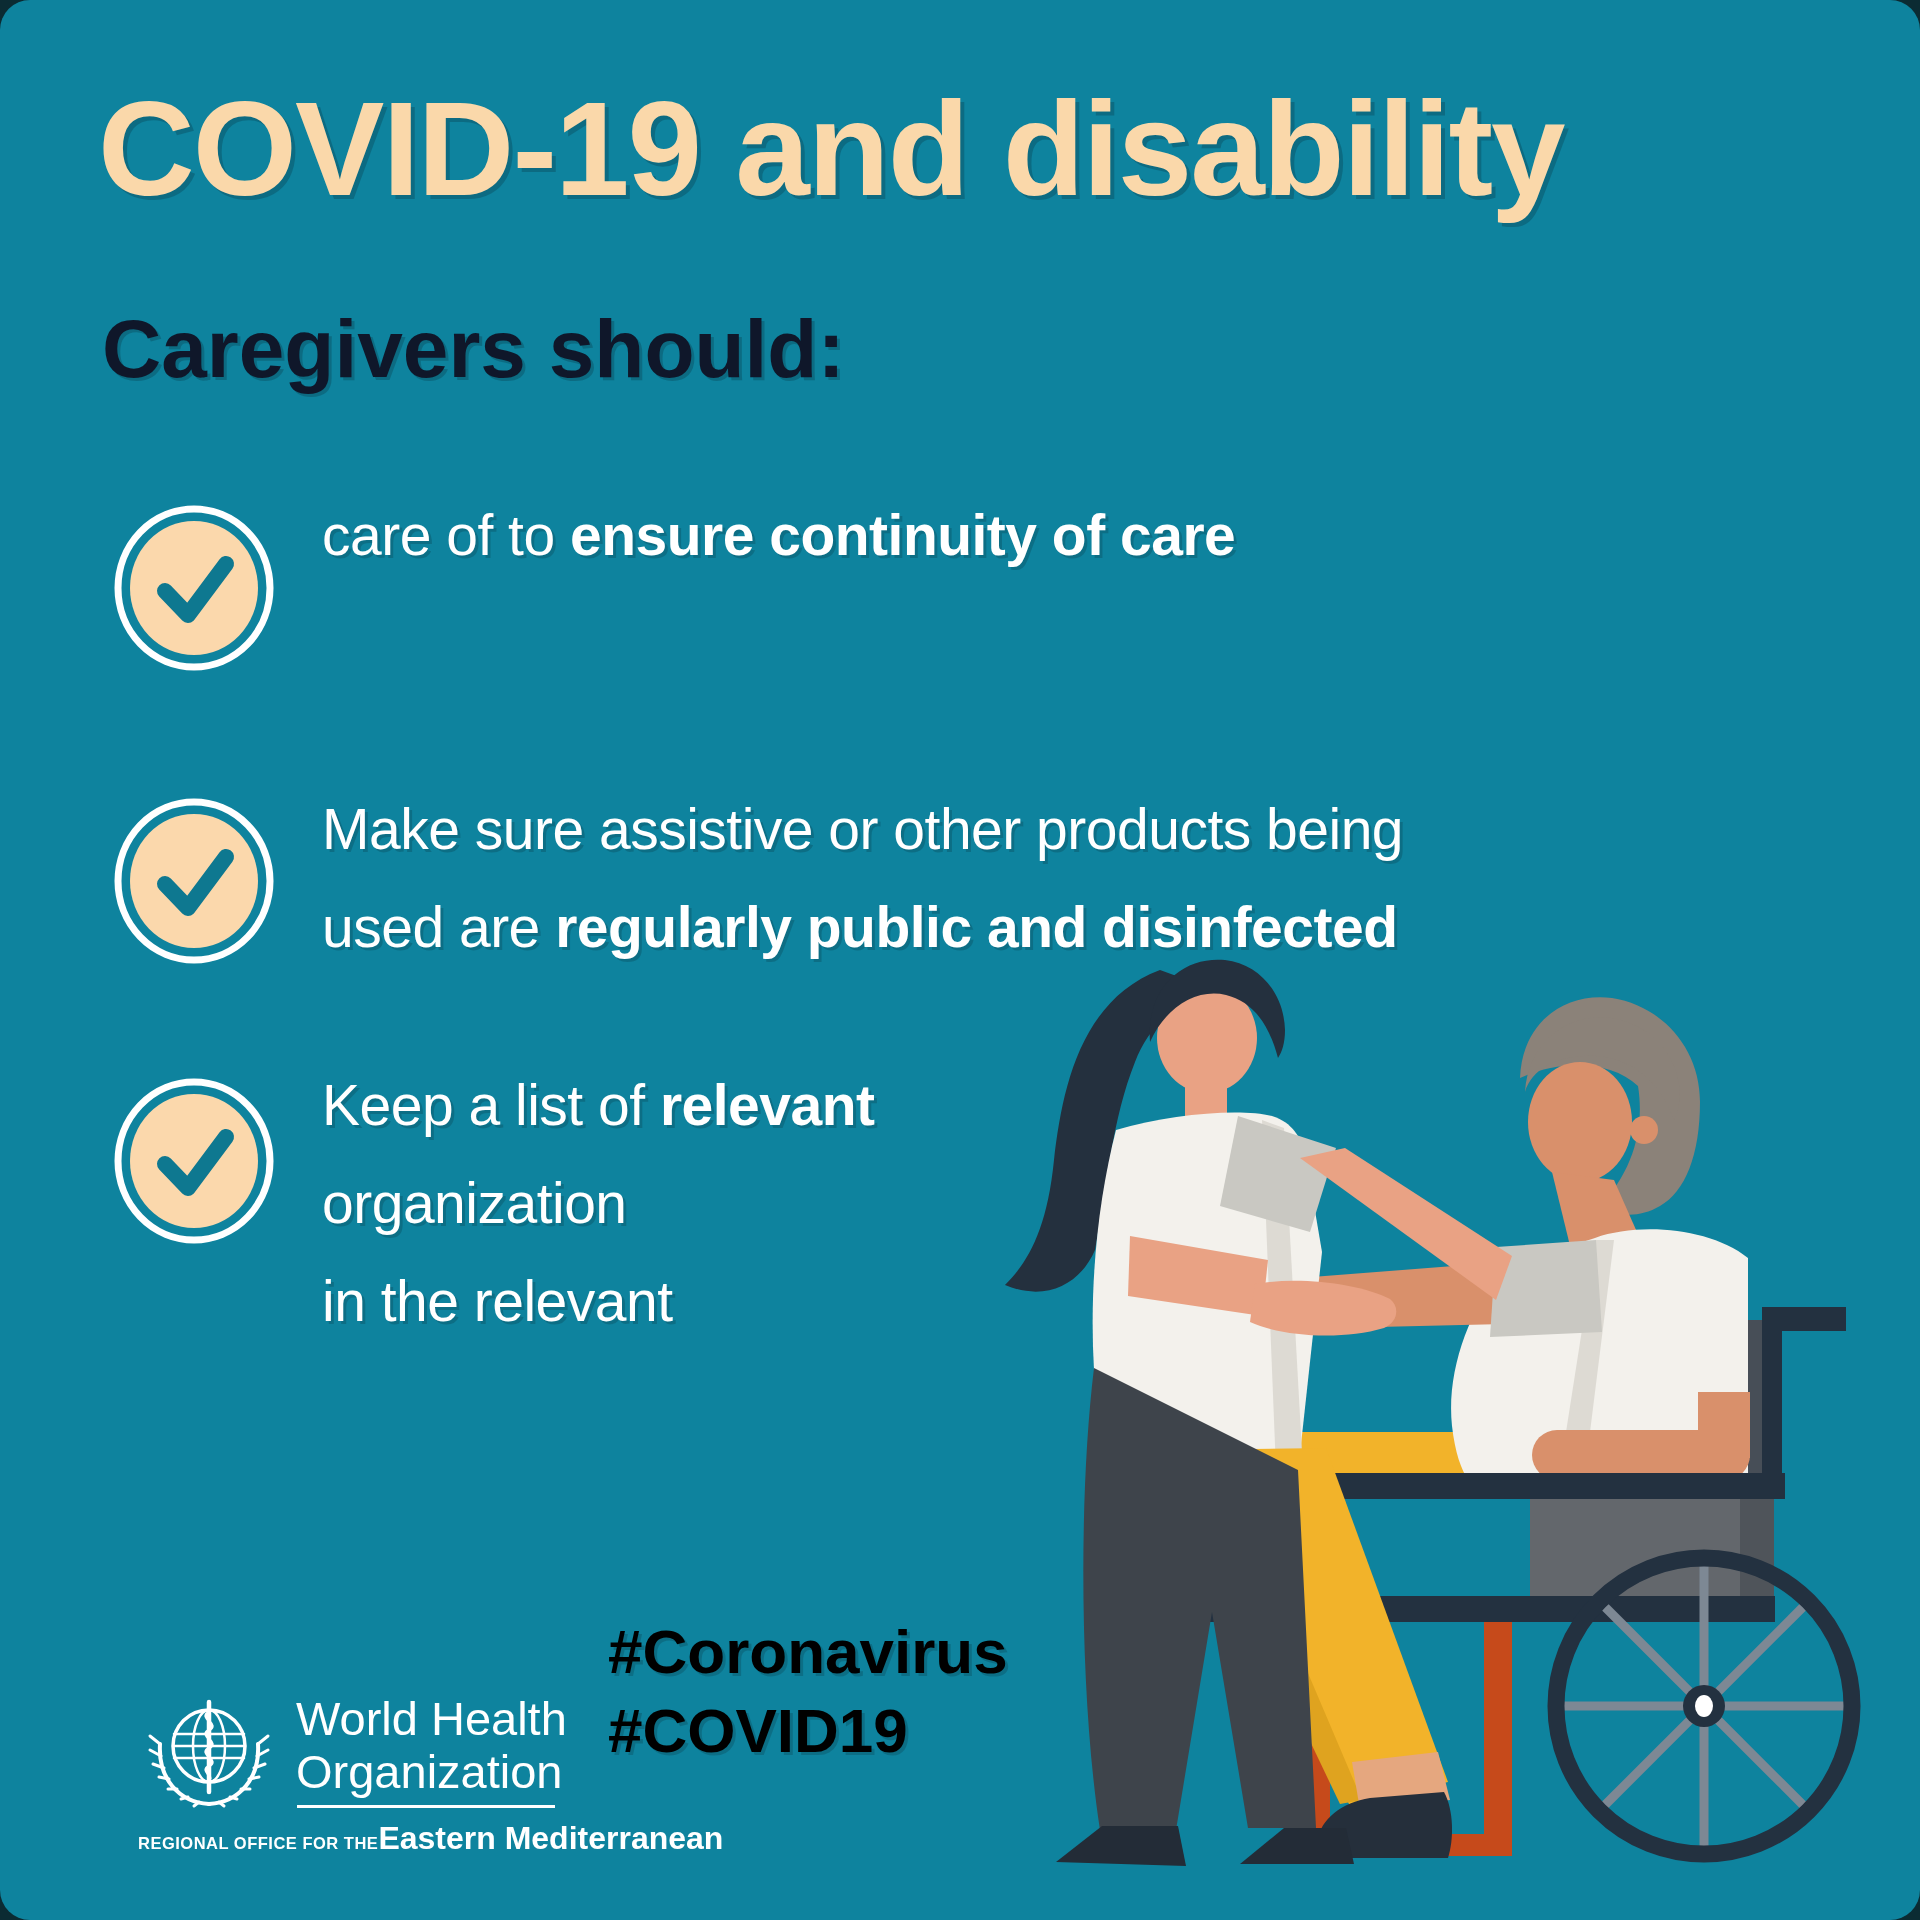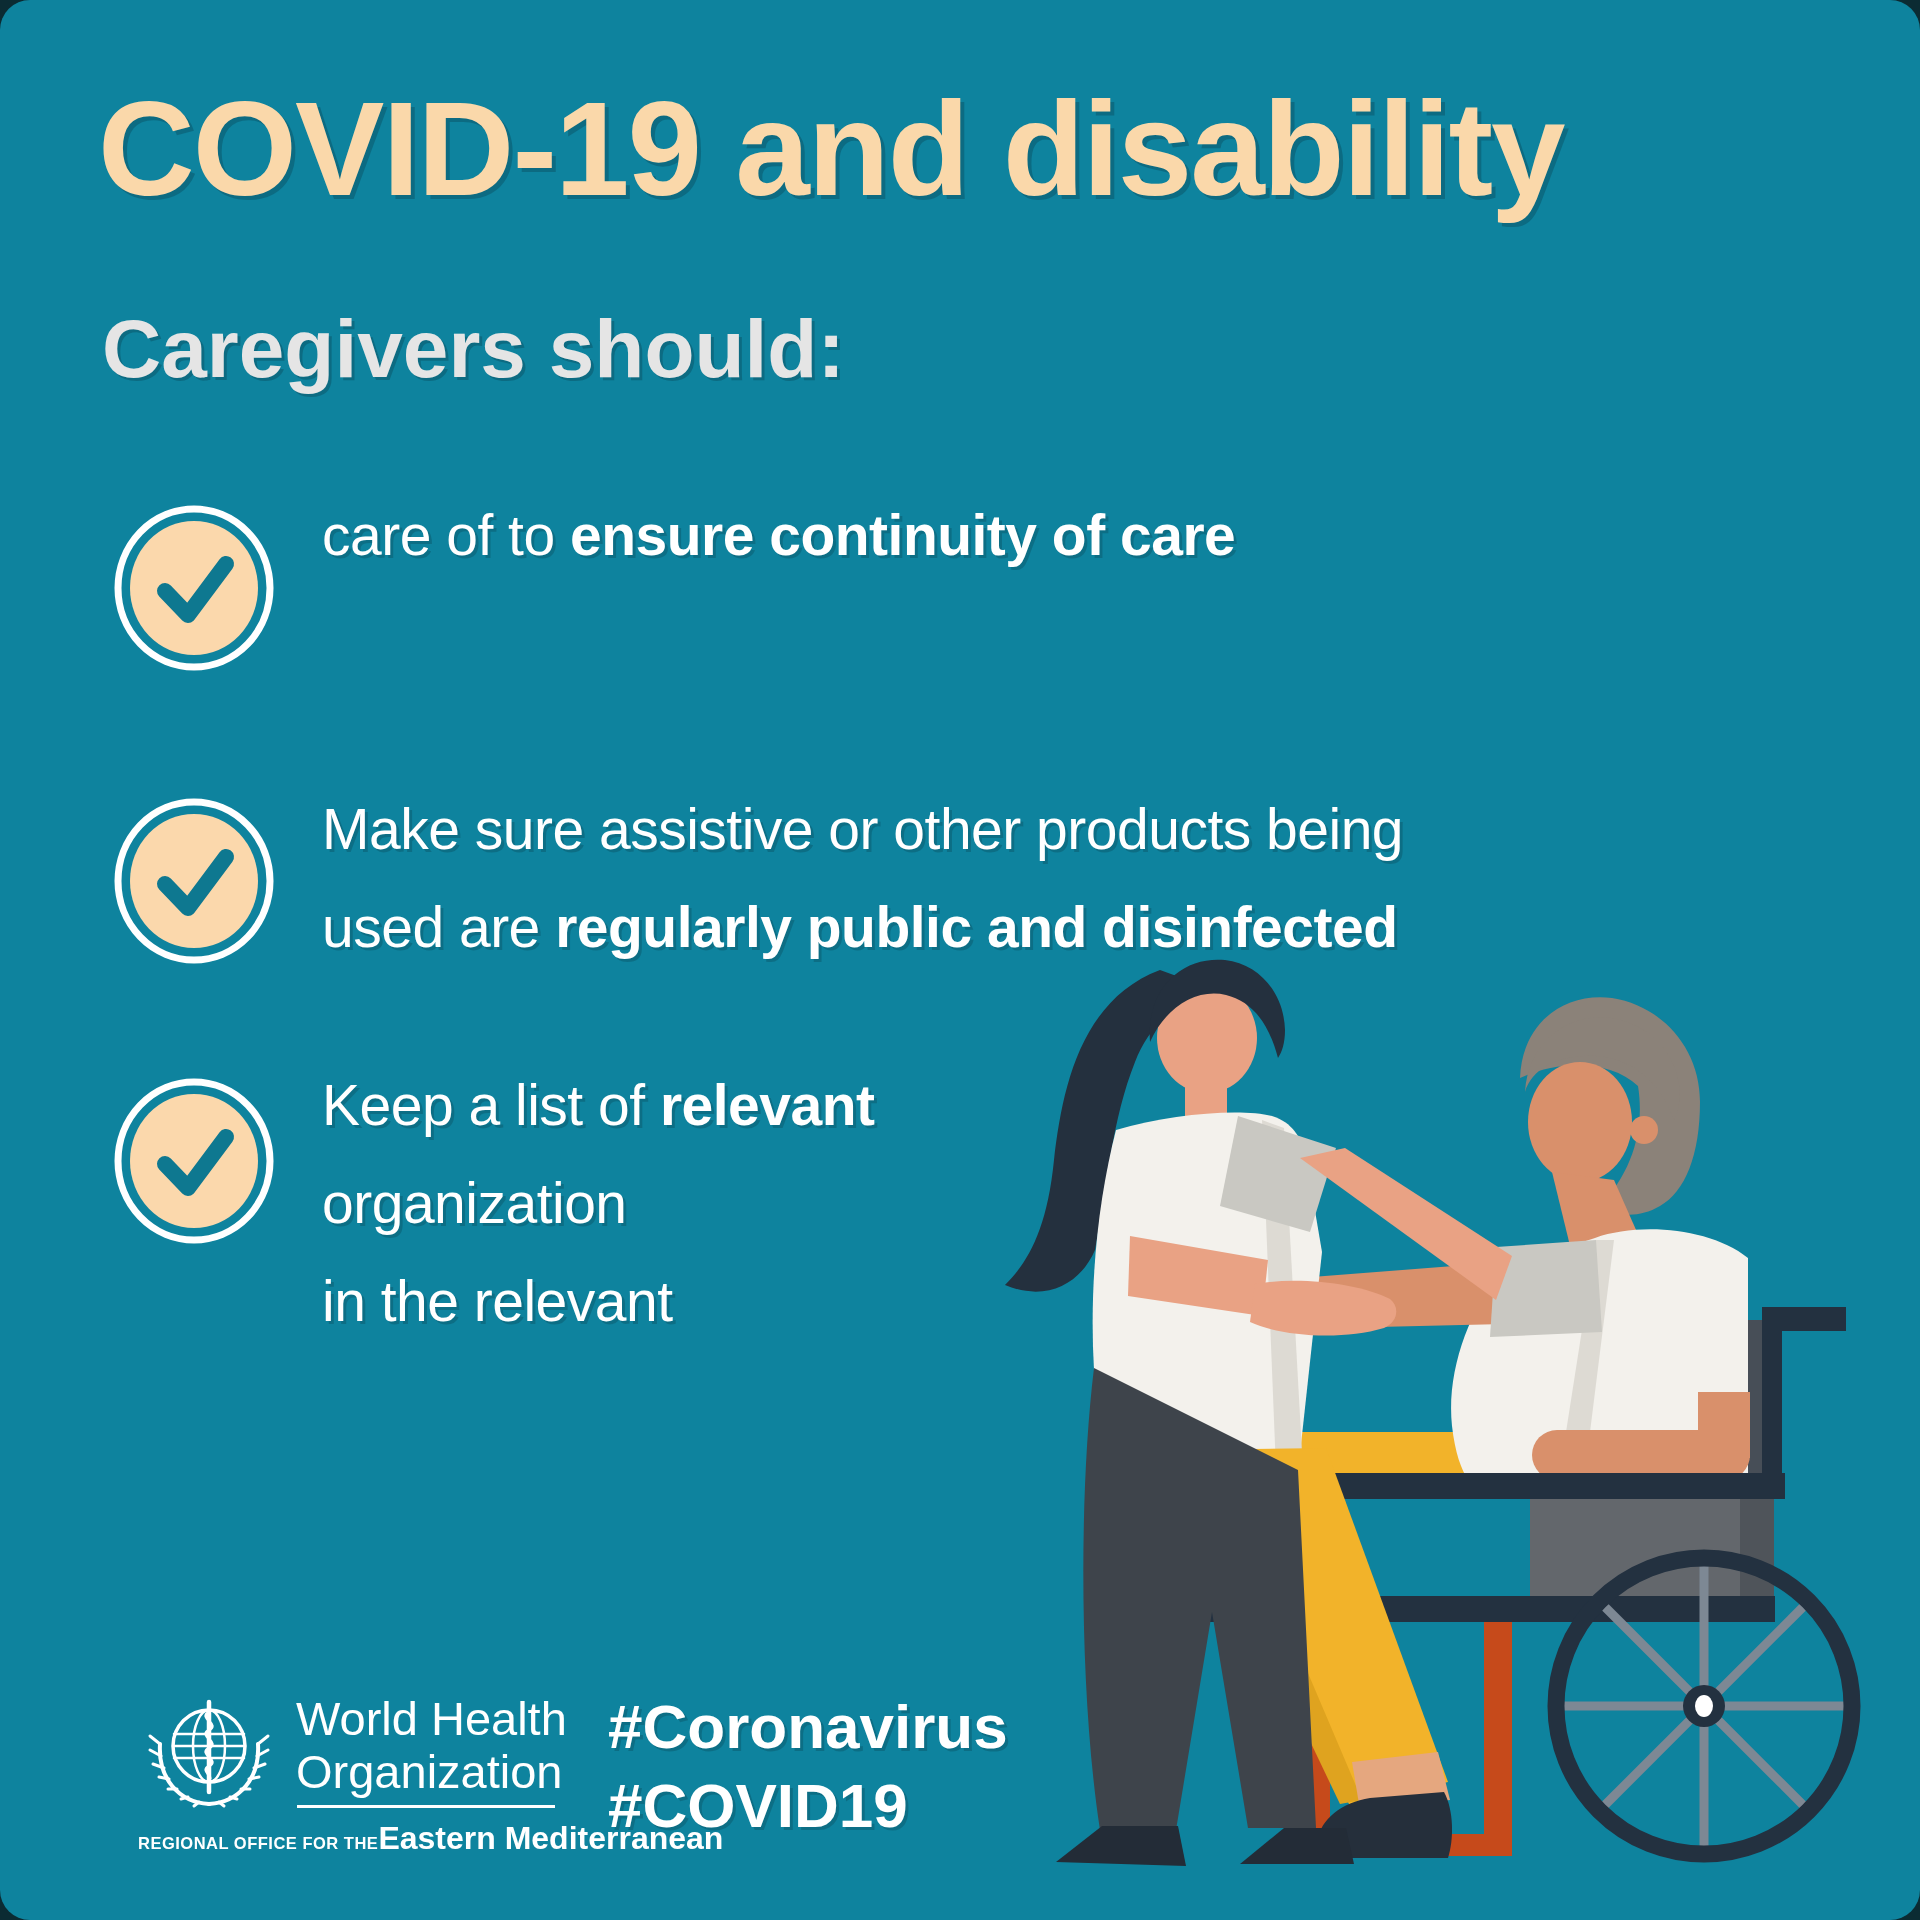--- a/index.html
+++ b/index.html
@@ -12,21 +12,21 @@
   }
   .title{
     position:absolute;left:98px;top:72px;
     font-size:134px;font-weight:700;letter-spacing:-2px;
     color:#FAD8AA;white-space:nowrap;
     text-shadow:4px 4px 0 rgba(9,62,77,.35);
   }
   .subtitle{
     position:absolute;left:102px;top:300px;
     font-size:82px;font-weight:700;line-height:98px;
-    color:#e5e5e5;white-space:nowrap;
+    color:#0f172a;white-space:nowrap;
     text-shadow:3px 3px 0 rgba(9,62,77,.35);
   }
   .bullet-icon{position:absolute;left:113px;width:162px;height:166px;}
   .icon-1{top:505px;} .icon-2{top:798px;} .icon-3{top:1078px;}
   .bullet-text{
     position:absolute;left:322px;
     font-size:57px;font-weight:400;line-height:98px;
     letter-spacing:-0.5px;color:#fff;
     text-shadow:3px 3px 0 rgba(9,62,77,.3);
   }
@@ -37,23 +37,23 @@
   .illustration{position:absolute;left:870px;top:760px;width:1050px;height:1160px;}
   .who{position:absolute;left:138px;top:1692px;width:470px;height:170px;}
   .who-emblem{position:absolute;left:0;top:4px;width:142px;height:114px;}
   .who-words{position:absolute;left:158px;top:0;}
   .who-line{font-size:47px;font-weight:400;line-height:53px;white-space:nowrap;}
   .who-divider{position:absolute;left:159px;top:113px;width:258px;height:3px;background:#fff;}
   .who-bottom{position:absolute;left:0;top:128px;display:flex;align-items:baseline;white-space:nowrap;}
   .who-small{font-size:16.5px;font-weight:700;letter-spacing:.5px;}
   .who-em{font-size:32px;font-weight:700;}
   .hashtags{
-    position:absolute;left:608px;top:1687px;
+    position:absolute;left:608px;top:1612px;
     font-size:62px;font-weight:700;line-height:79px;
-    color:#ffffff;white-space:nowrap;
+    color:#000000;white-space:nowrap;
     text-shadow:3px 3px 0 rgba(9,62,77,.3);
   }
 </style>
 </head>
 <body>
 
 <div class="poster">
 
   <div class="title">COVID-19 and disability</div>
   <div class="subtitle">Caregivers should:</div>

